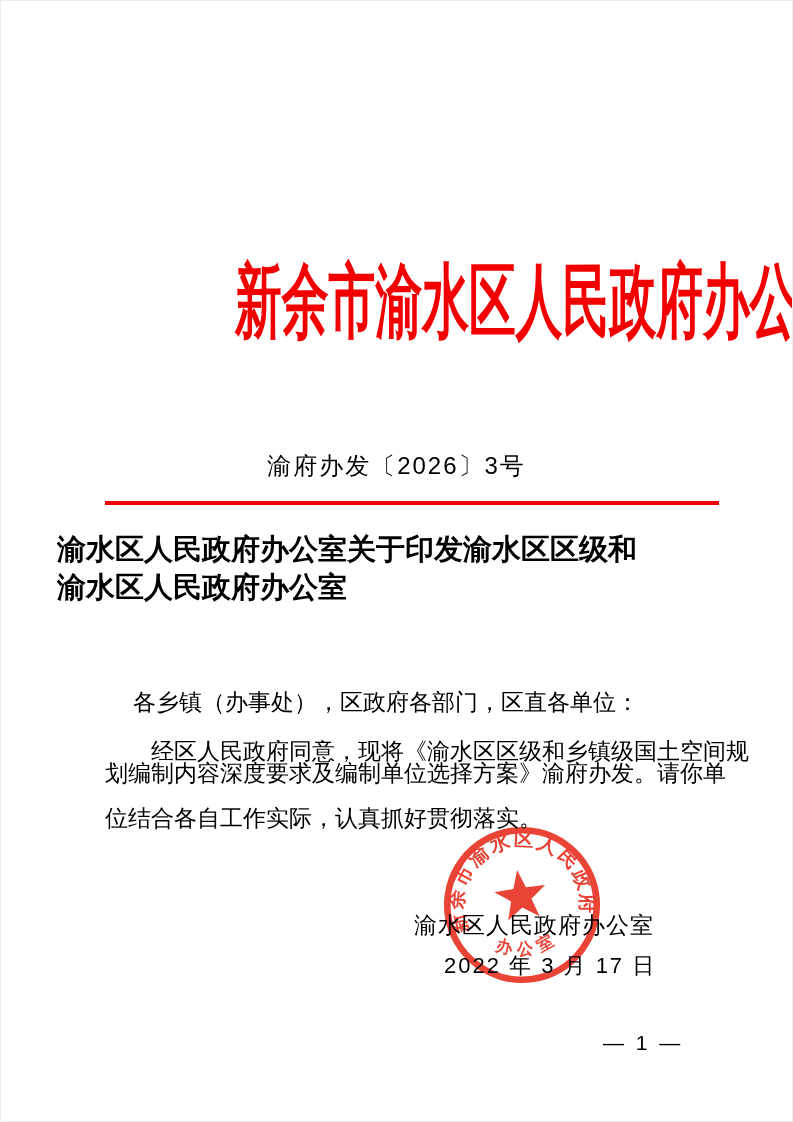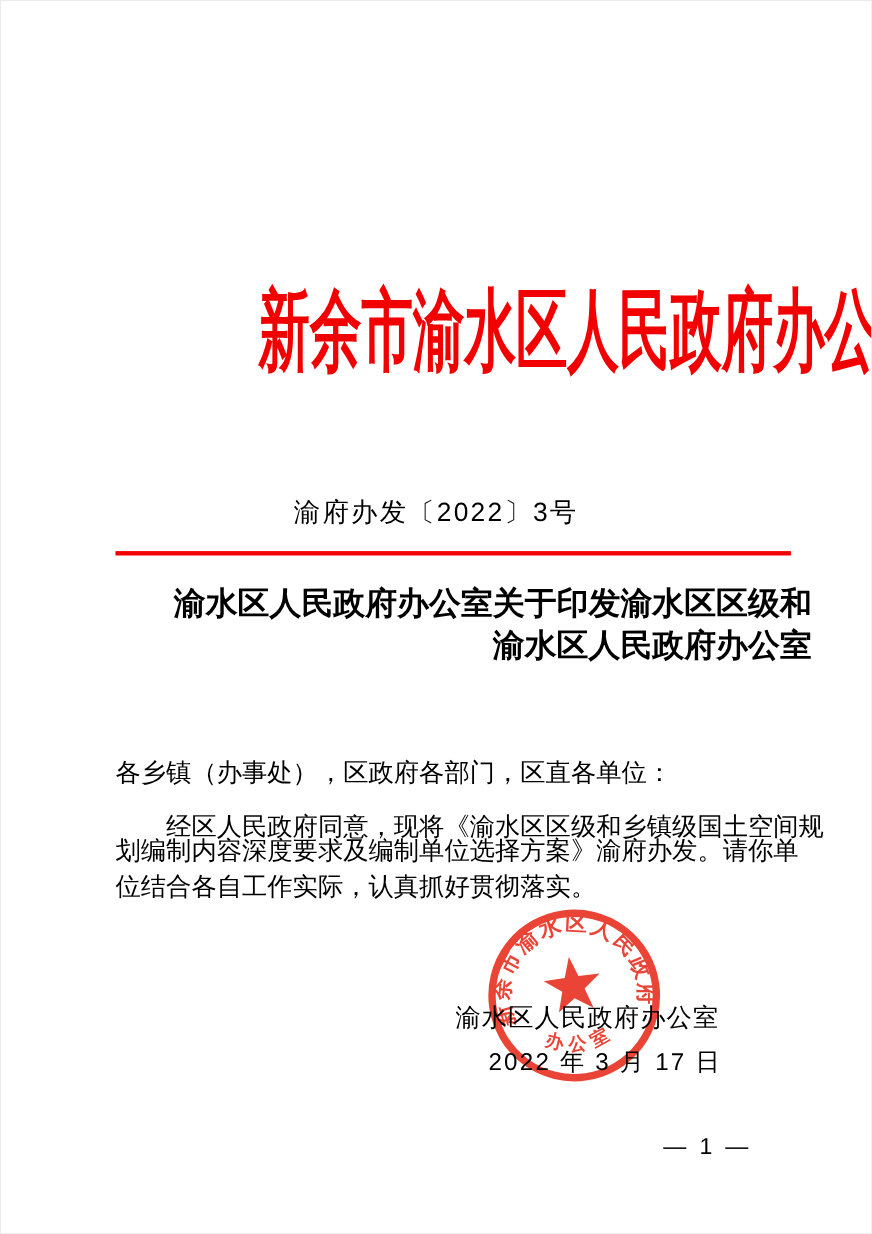--- a/index.html
+++ b/index.html
@@ -55,45 +55,45 @@
     width: 614px;
     height: 4px;
     background: #f20000;
   }
   
   .doc-title {
     position: absolute;
     top: 529px;
     left: 56px;
     width: 681px;
-    text-align: right;
+    text-align: left;
     font-size: 29px;
     font-weight: bold;
     line-height: 38px;
     color: #000000;
   }
   
   .body-text {
     position: absolute;
     left: 104px;
     top: 686px;
     width: 604px;
     font-size: 23px;
     color: #000000;
   }
   .body-line {
     position: absolute;
     left: 0;
     white-space: nowrap;
     line-height: 30px;
   }
-  .body-line.l0 { top: 0px; }
+  .body-line.l0 { top: 0px; margin-left: 28px; }
   .body-line.l1 { top: 49px; padding-left: 46px; }
   .body-line.l2 { top: 71px; }
-  .body-line.l3 { top: 106px; font-family: Liberation Mono, monospace; }
+  .body-line.l3 { top: 116px; }
   
   .signature {
     position: absolute;
     top: 909px;
     left: 413px;
     font-size: 23px;
     letter-spacing: 1px;
     white-space: nowrap;
   }
   .doc-date {
@@ -127,21 +127,21 @@
 </style>
 </head>
 <body>
 
 <div class="page">
 
   <div class="masthead">
     <span class="masthead-text">新余市渝水区人民政府办公室文件</span>
   </div>
 
-  <div class="doc-number">渝府办发〔2022〕3号</div>
+  <div class="doc-number">渝府办发〔2026〕3号</div>
 
   <div class="red-rule"></div>
 
   <div class="doc-title">
     <div>渝水区人民政府办公室关于印发渝水区区级和</div>
     <div>渝水区人民政府办公室</div>
   </div>
 
   <div class="body-text">
     <div class="body-line l0">各乡镇（办事处），区政府各部门，区直各单位：</div>

